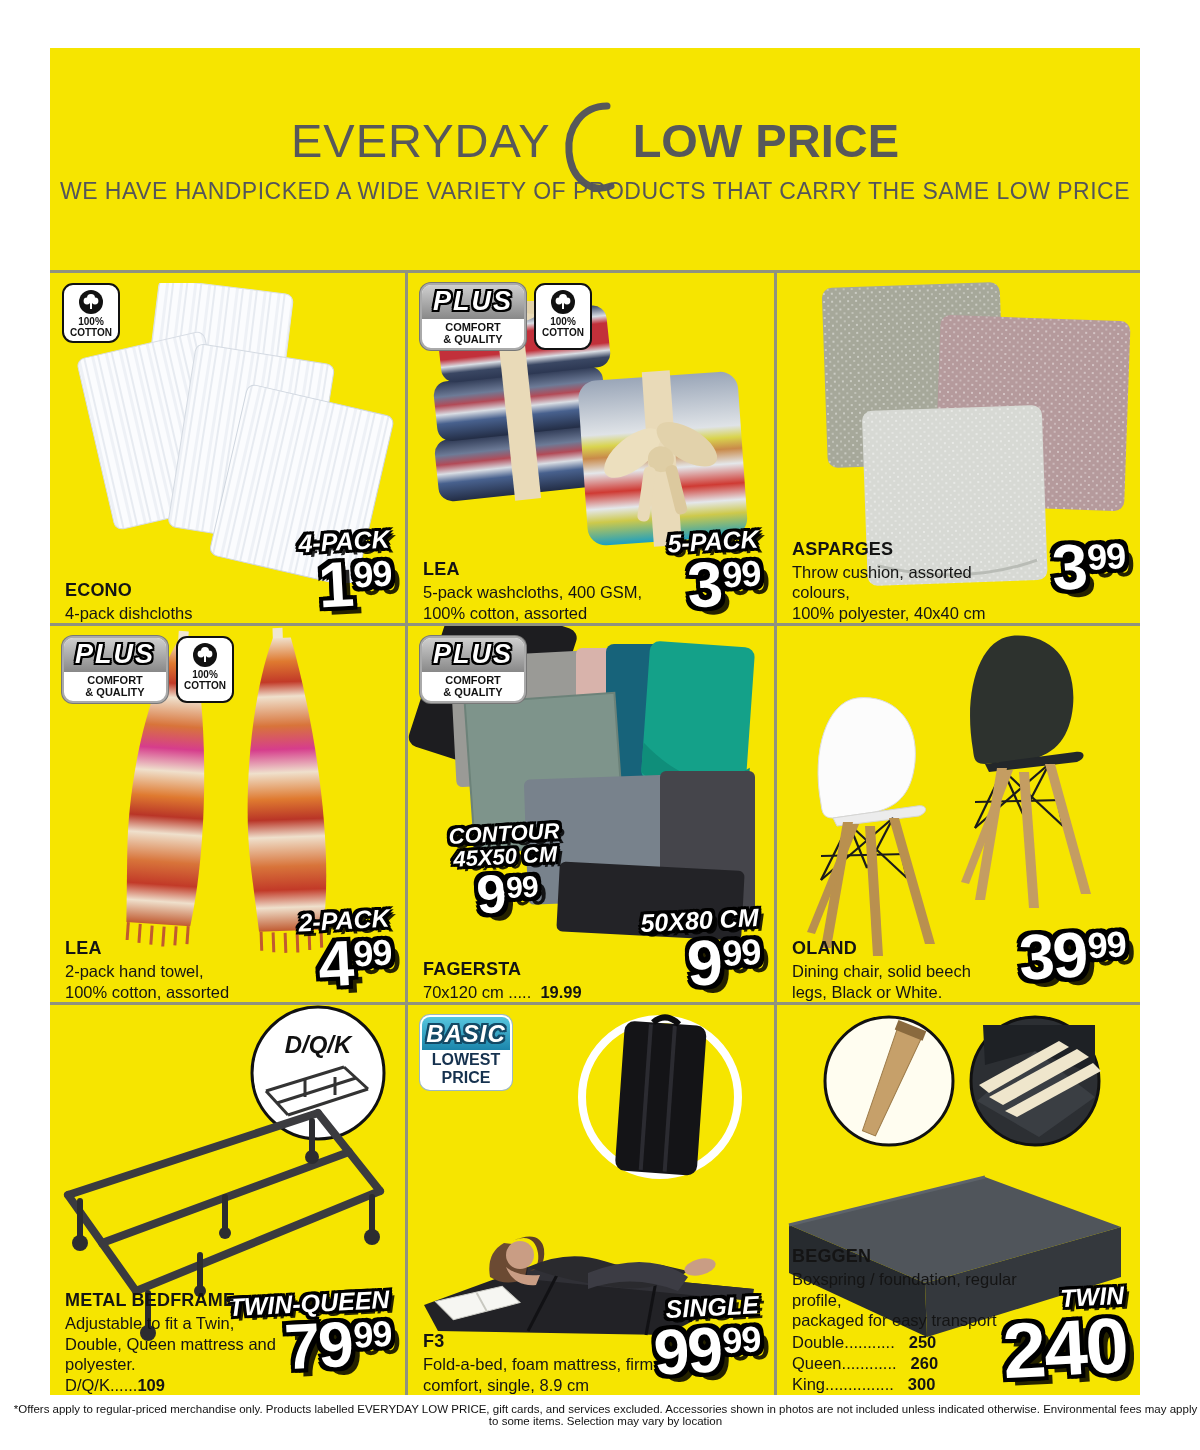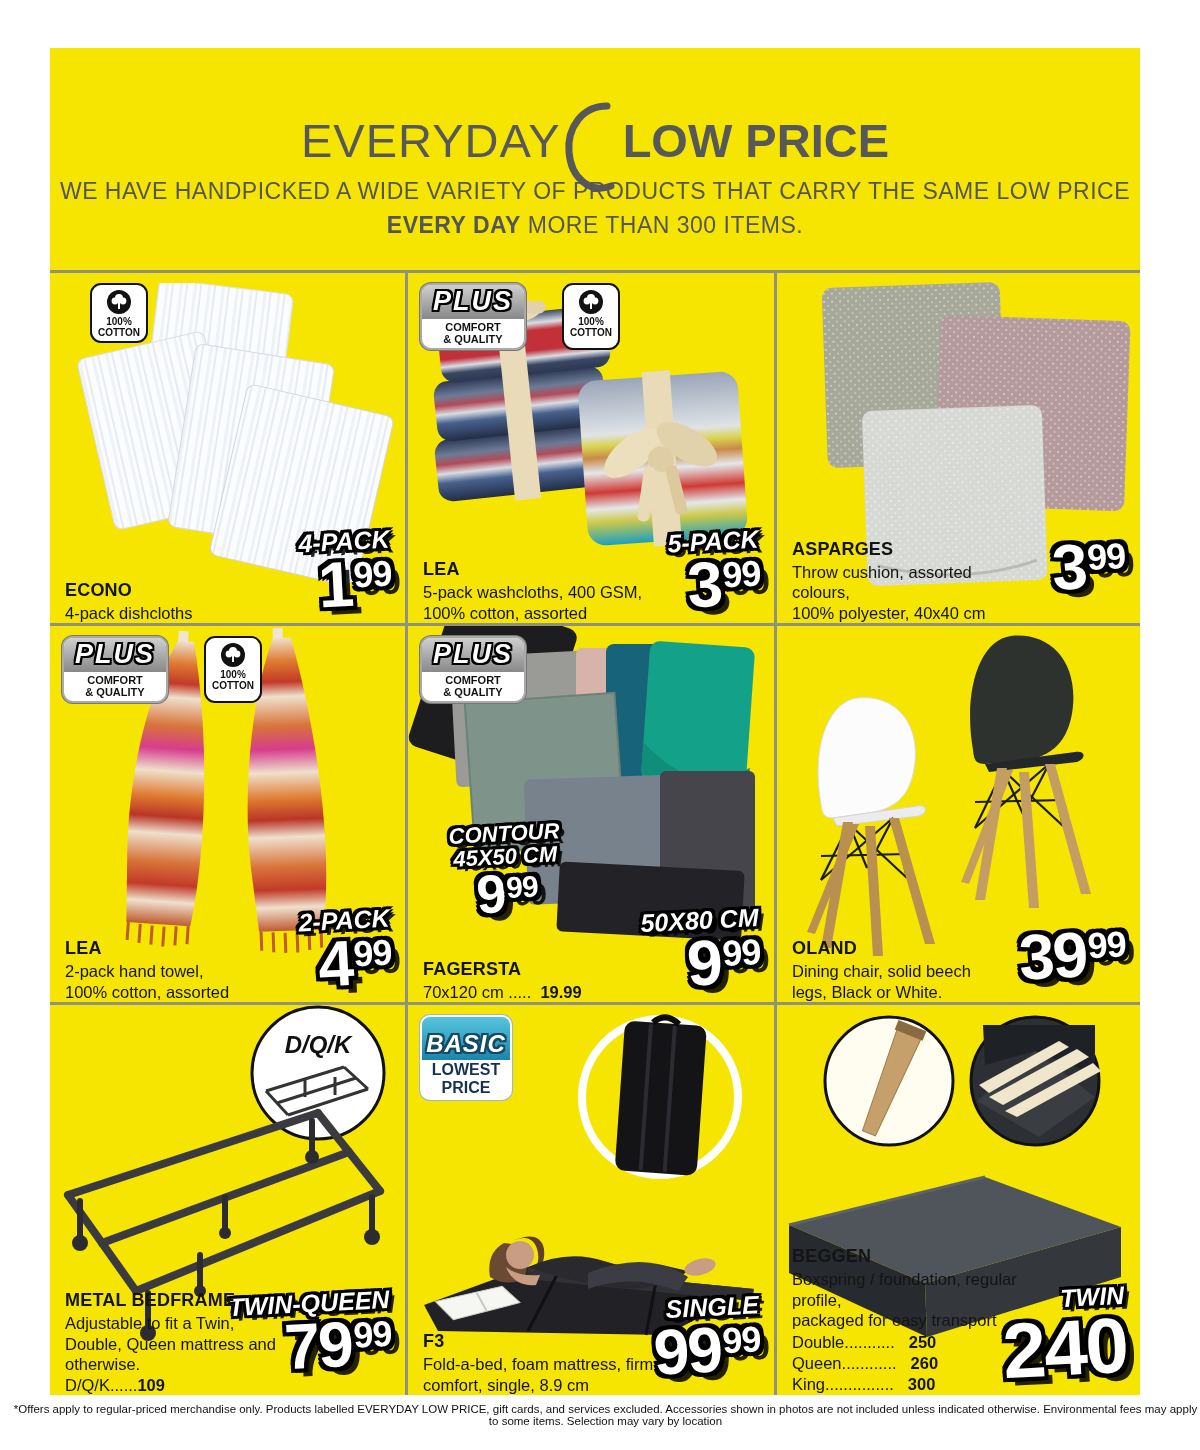--- a/index.html
+++ b/index.html
@@ -10,50 +10,50 @@
   }
   *{margin:0;padding:0;box-sizing:border-box;}
   html,body{background:#ffffff;}
   body{width:1200px;height:1450px;position:relative;font-family:"Liberation Sans",sans-serif;color:var(--ink);overflow:hidden;}
 
   .flyer{position:absolute;left:50px;top:48px;width:1090px;height:1347px;background:var(--yellow);}
 
   
   .hdr{position:absolute;top:0;left:0;width:100%;height:222px;text-align:center;}
   .logo{position:absolute;top:44px;left:0;width:100%;height:84px;color:var(--gray);}
-  .logo-inner{display:inline-flex;align-items:center;gap:8px;position:relative;}
+  .logo-inner{display:inline-flex;align-items:center;gap:18px;position:relative;}
   .logo-light{font-size:47px;font-weight:400;letter-spacing:1px;}
   .logo-swoosh{width:58px;height:96px;margin:0 -4px 0 -8px;position:relative;top:10px;}
   .logo-bold{font-size:47px;font-weight:800;letter-spacing:0px;}
   .sub{position:absolute;top:130px;left:0;width:100%;color:#54555a;}
   .sub .l1{font-size:23px;letter-spacing:.5px;}
   .sub .l2{font-size:23px;margin-top:7px;letter-spacing:.5px;}
   .sub .l2 b{font-weight:800;}
 
   
   .grid{position:absolute;left:0;top:222px;width:1090px;height:1125px;
         display:grid;grid-template-columns:355px 366px 1fr;grid-template-rows:350px 376px 1fr;
         gap:3px;background:var(--divider);border-top:3px solid var(--divider);}
   .cell{position:relative;background:var(--yellow);overflow:hidden;}
 
   .badges{position:absolute;top:10px;left:12px;display:flex;gap:8px;z-index:5;}
   .art{position:absolute;inset:0;z-index:1;text-align:center;}
   .art svg{position:absolute;}
 
   
-  .badge-cotton{width:58px;background:#fff;border:2px solid #111;border-radius:11px;text-align:center;padding:4px 2px 3px;margin-left:28px;}
+  .badge-cotton{width:58px;background:#fff;border:2px solid #111;border-radius:11px;text-align:center;padding:4px 2px 3px;}
   .badge-cotton .tree{display:block;margin:0 auto 1px;}
   .badge-cotton .t{font-size:10px;font-weight:700;line-height:1.1;color:#111;}
   .badge-plus{width:106px;background:#fff;border:2px solid #aaa;border-radius:11px;overflow:hidden;text-align:center;box-shadow:0 0 0 1px #777;}
   .badge-plus .top{background:linear-gradient(180deg,#cfcfcf,#888);padding:1px 0 2px;}
   .badge-plus .top span{font-style:italic;font-weight:800;font-size:27px;letter-spacing:2px;color:#fff;
      text-shadow:-2px -2px 0 #000,0 -2px 0 #000,2px -2px 0 #000,-2px 0 0 #000,2px 0 0 #000,-2px 2px 0 #000,0 2px 0 #000,2px 2px 0 #000;margin-top:36px;}
   .badge-plus .bot{padding:2px 10px 3px;font-size:11px;font-weight:700;line-height:1.1;color:#111;}
   .badge-basic{width:92px;background:#fff;border:2px solid #fff;box-shadow:0 0 0 1px #9db8c2;border-radius:10px;overflow:hidden;text-align:center;}
-  .badge-basic .top{background:linear-gradient(180deg,#56c6de,#1b85ab);padding:13px 0 2px;}
+  .badge-basic .top{background:linear-gradient(180deg,#56c6de,#1b85ab);padding:3px 0 2px;}
   .badge-basic .top span{font-style:italic;font-weight:800;font-size:24px;letter-spacing:1px;color:#fff;
      text-shadow:-2px -2px 0 #134a66,0 -2px 0 #134a66,2px -2px 0 #134a66,-2px 0 0 #134a66,2px 0 0 #134a66,-2px 2px 0 #134a66,0 2px 0 #134a66,2px 2px 0 #134a66;}
   .badge-basic .bot{padding:1px 0 2px;font-size:16px;font-weight:700;line-height:1.1;color:#16324f;}
 
   
   .pricebox{position:absolute;right:14px;bottom:8px;z-index:6;text-align:right;transform:rotate(-3deg);}
   .pack{display:block;font-style:italic;font-weight:800;font-size:25px;letter-spacing:0;color:#fff;margin-bottom:-2px;
      text-shadow:-3px -3px 0 #000,0 -3px 0 #000,3px -3px 0 #000,-3px 0 0 #000,3px 0 0 #000,-3px 3px 0 #000,0 3px 0 #000,3px 3px 0 #000,5px 5px 0 rgba(0,0,0,.85);}
   .num{font-weight:800;font-size:64px;line-height:.95;letter-spacing:-2px;color:#fff;white-space:nowrap;
      text-shadow:-4px -4px 0 #000,0 -4px 0 #000,4px -4px 0 #000,-4px 0 0 #000,4px 0 0 #000,-4px 4px 0 #000,0 4px 0 #000,4px 4px 0 #000,8px 8px 0 rgba(0,0,0,.85);}
@@ -87,21 +87,20 @@
       <span class="logo-inner">
         <span class="logo-light">EVERYDAY</span>
         <svg class="logo-swoosh" viewBox="0 0 58 96">
           <path d="M46,4 C21,4 6,26 8,50 C10,76 29,92 50,84" fill="none" stroke="#57585a" stroke-width="7" stroke-linecap="round"></path>
         </svg>
         <span class="logo-bold">LOW PRICE</span>
       </span>
     </div>
     <div class="sub">
       <div class="l1">WE HAVE HANDPICKED A WIDE VARIETY OF PRODUCTS THAT CARRY THE SAME LOW PRICE</div>
-      <div class="l2"><b>EVERY DAY</b><span> MORE THAN 300 ITEMS.</span></div>
     </div>
   </div>
 
   <div class="grid">
 
     <section class="cell">
       <div class="badges">
         <div class="badge-cotton">
           <svg class="tree" width="26" height="26" viewBox="0 0 26 26">
             <circle cx="13" cy="13" r="12" fill="#111"></circle>
@@ -488,21 +487,21 @@
         </svg>
       </div>
       <div class="pricebox" style="bottom:18px">
         <span class="pack">TWIN-QUEEN</span>
         <div class="num"><span>79</span><span class="sup">99</span></div>
       </div>
       <div class="info">
         <div class="pname">METAL BEDFRAME</div>
         <div class="pdesc">Adjustable to fit a Twin,</div>
         <div class="pdesc">Double, Queen mattress and</div>
-        <div class="pdesc">otherwise.</div>
+        <div class="pdesc">polyester.</div>
         <div class="pdesc"><span>D/Q/K......</span><b>109</b></div>
       </div>
     </section>
 
     <section class="cell">
       <div class="badges">
         <div class="badge-basic">
           <div class="top"><span>BASIC</span></div>
           <div class="bot"><span>LOWEST</span><br><span>PRICE</span></div>
         </div>

